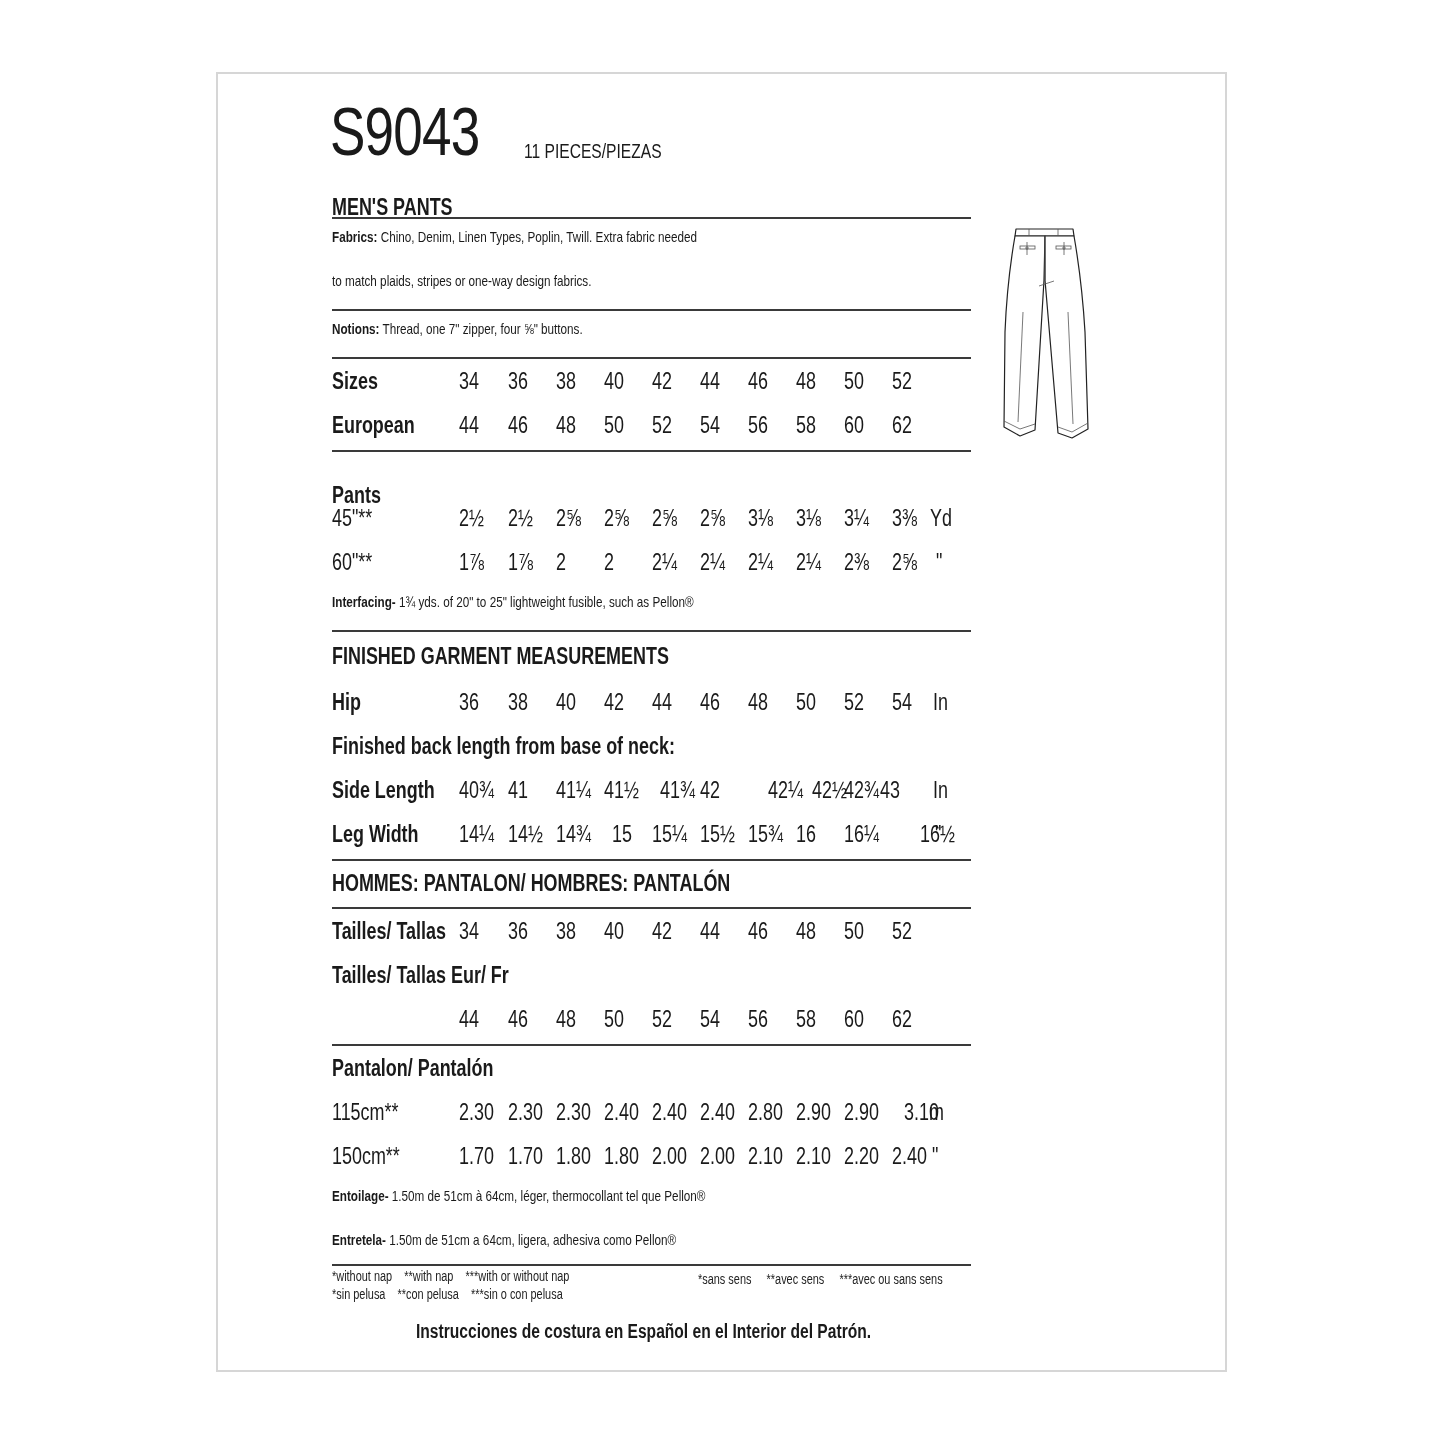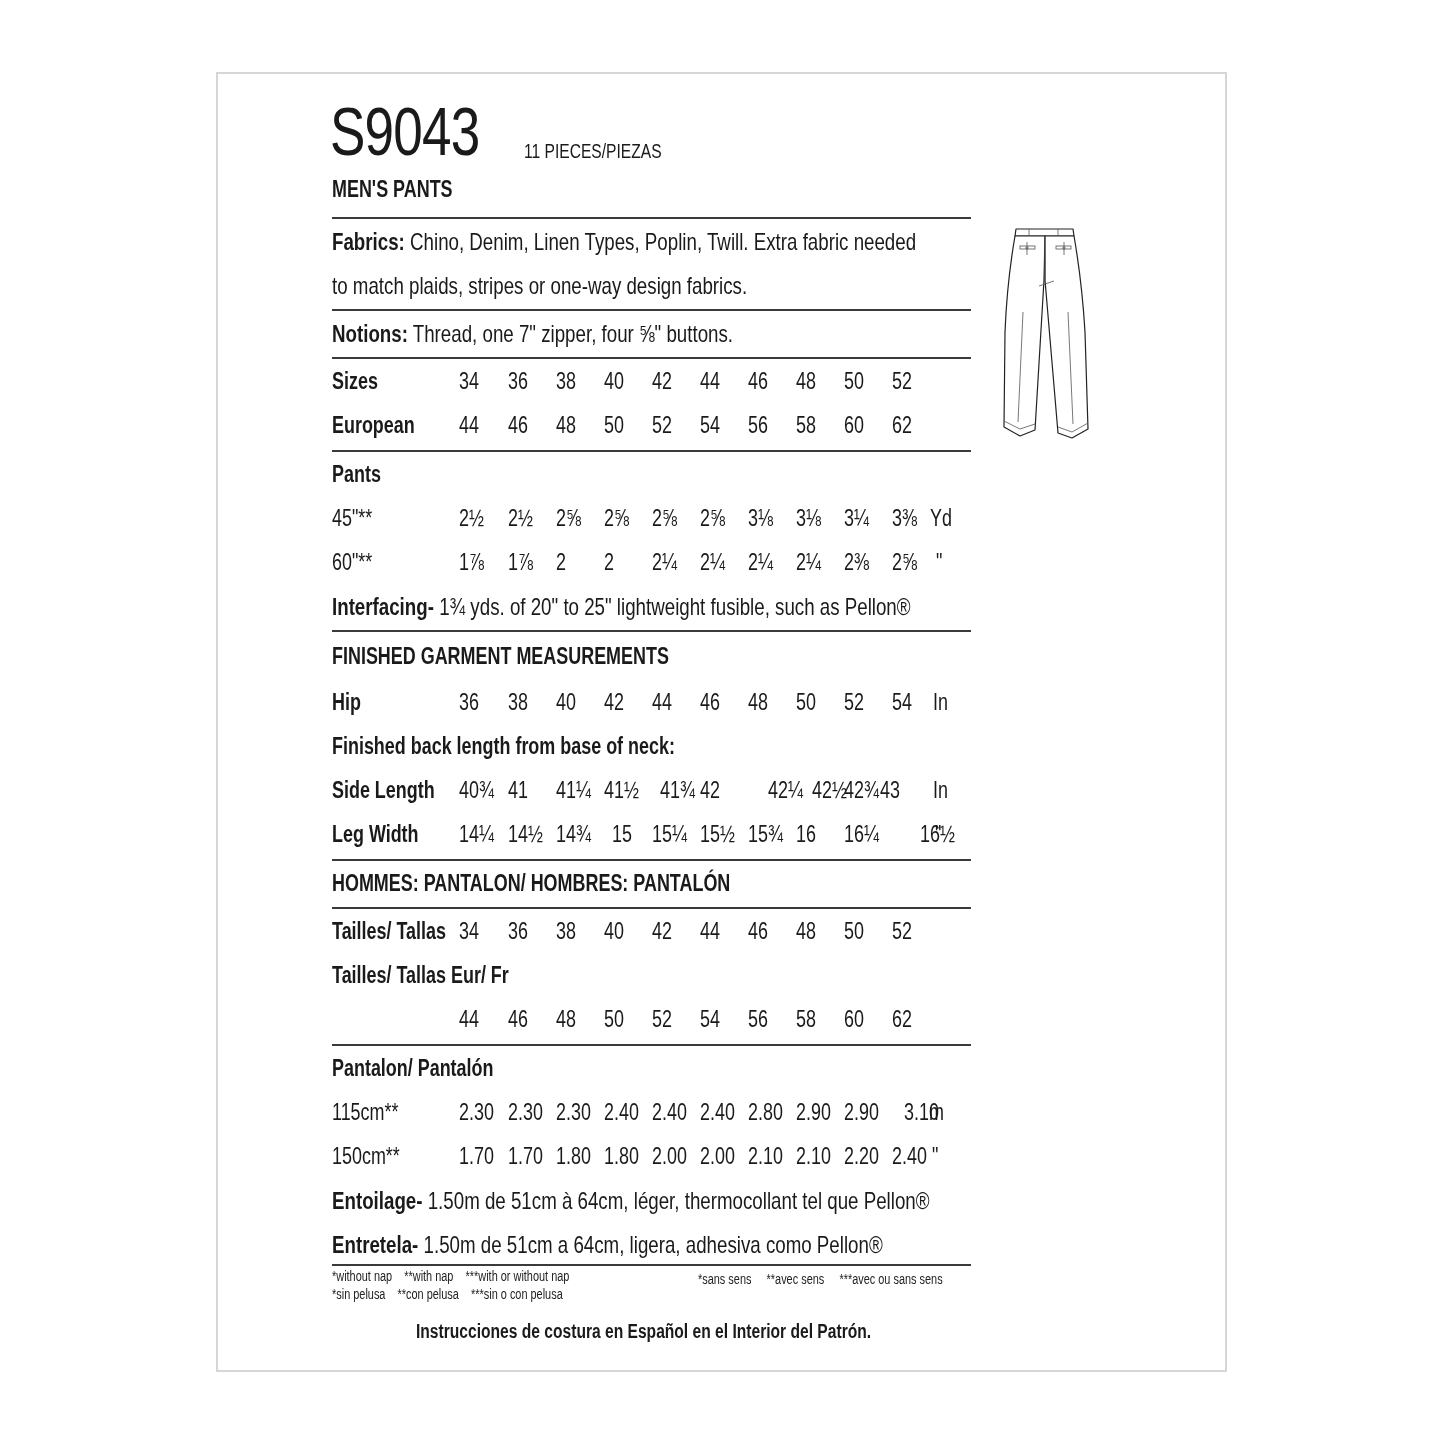--- a/index.html
+++ b/index.html
@@ -5,38 +5,38 @@
     html, body { margin: 0; padding: 0; background: #ffffff; }
     body { width: 1445px; height: 1445px; position: relative; overflow: hidden;
            font-family: "Liberation Sans", "DejaVu Sans", sans-serif; color: #1a1a1a; }
     .frame { position: absolute; left: 216px; top: 72px; width: 1011px; height: 1300px;
              border: 2px solid #d6d6d6; box-sizing: border-box; }
     .abs { position: absolute; white-space: nowrap; }
     .cond { display: inline-block; transform: scaleX(0.78); transform-origin: left center; }
     .title { left: 330px; top: 96px; font-size: 68px; line-height: 70px; letter-spacing: -1px; }
     .pieces { left: 524px; top: 140px; font-size: 20px; }
     .heading { font-weight: bold; font-size: 23px; }
-    .body { font-size: 24px; }
+    .body { font-size: 15px; }
     .rule { position: absolute; left: 332px; width: 639px; height: 2px; background: #3a3a3a; }
     .row { position: absolute; left: 332px; height: 30px; font-size: 23px; }
     .row .label { position: absolute; left: 0; top: 0; font-weight: bold; white-space: nowrap; }
     .row .label.reg { font-weight: normal; }
     .row .cell { position: absolute; top: 0; white-space: nowrap; }
     .footnote { font-size: 14px; color: #222; }
     .bottom-note { font-size: 20px; font-weight: bold; }
     .illus { position: absolute; left: 998px; top: 222px; }
   </style>
 </head>
 <body>
 
 <div class="frame"></div>
 
 <div class="abs title"><span class="cond">S9043</span></div>
 <div class="abs pieces"><span class="cond">11 PIECES/PIEZAS</span></div>
-<div class="abs heading" style="left:332px; top:176px;"><span class="cond">MEN'S PANTS</span></div>
+<div class="abs heading" style="left:332px; top:194px;"><span class="cond">MEN'S PANTS</span></div>
 <div class="rule" style="top:217px;"></div>
 
 <div class="abs body" style="left:332px; top:228px;">
   <span class="cond"><b>Fabrics:</b> <span>Chino, Denim, Linen Types, Poplin, Twill. Extra fabric needed</span></span>
 </div>
 <div class="abs body" style="left:332px; top:272px;">
   <span class="cond">to match plaids, stripes or one-way design fabrics.</span>
 </div>
 <div class="rule" style="top:309px;"></div>
 
@@ -67,21 +67,21 @@
   <span class="cell" style="left:272px"><span class="cond">50</span></span>
   <span class="cell" style="left:320px"><span class="cond">52</span></span>
   <span class="cell" style="left:368px"><span class="cond">54</span></span>
   <span class="cell" style="left:416px"><span class="cond">56</span></span>
   <span class="cell" style="left:464px"><span class="cond">58</span></span>
   <span class="cell" style="left:512px"><span class="cond">60</span></span>
   <span class="cell" style="left:560px"><span class="cond">62</span></span>
 </div>
 <div class="rule" style="top:450px;"></div>
 
-<div class="abs heading" style="left:332px; top:461px;"><span class="cond">Pants</span></div>
+<div class="abs heading" style="left:332px; top:482px;"><span class="cond">Pants</span></div>
 
 <div class="row" style="top:505px;">
   <span class="label reg"><span class="cond">45"**</span></span>
   <span class="cell" style="left:127px"><span class="cond">2½</span></span>
   <span class="cell" style="left:176px"><span class="cond">2½</span></span>
   <span class="cell" style="left:224px"><span class="cond">2⅝</span></span>
   <span class="cell" style="left:272px"><span class="cond">2⅝</span></span>
   <span class="cell" style="left:320px"><span class="cond">2⅝</span></span>
   <span class="cell" style="left:368px"><span class="cond">2⅝</span></span>
   <span class="cell" style="left:416px"><span class="cond">3⅛</span></span>

